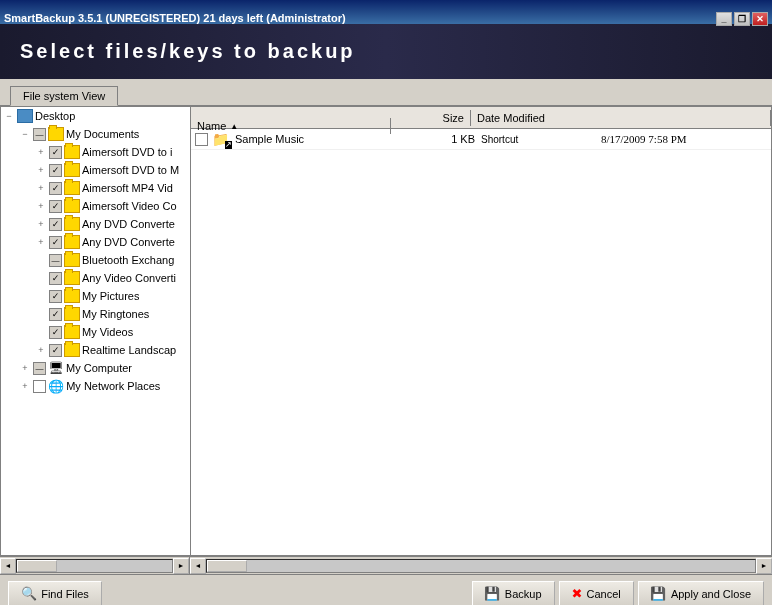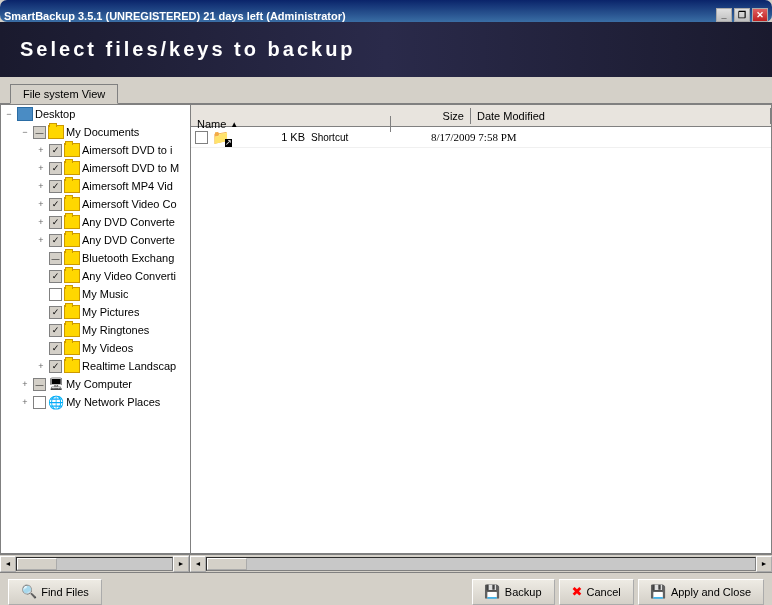--- a/index.html
+++ b/index.html
@@ -10,24 +10,23 @@
       font-size: 11px;
       background: #d4d0c8;
       overflow: hidden;
     }
 
     
     #title-bar {
       height: 22px;
       background: linear-gradient(to bottom, #0a246a, #3a6ea5);
       display: flex;
-      align-items: flex-end;
+      align-items: flex-start;
       justify-content: space-between;
-      padding: 0 4px;
-      border-radius: 7px;
+      padding: 12px 4px;
     }
     #title-text {
       color: white;
       font-size: 11px;
       font-weight: bold;
       white-space: nowrap;
     }
     #title-buttons {
       display: flex;
       gap: 2px;
@@ -427,26 +426,20 @@
         <span class="tree-label">Bluetooth Exchang</span>
       </div>
 
       <div class="tree-item indent-2">
         <div class="expander" style="visibility:hidden">+</div>
         <div class="checkbox checked"></div>
         <div class="folder-icon"></div>
         <span class="tree-label">Any Video Converti</span>
       </div>
 
-      <div class="tree-item indent-2">
-        <div class="expander" style="visibility:hidden">+</div>
-        <div class="checkbox"></div>
-        <div class="folder-icon"></div>
-        <span class="tree-label">My Music</span>
-      </div>
 
       <div class="tree-item indent-2">
         <div class="expander" style="visibility:hidden">+</div>
         <div class="checkbox checked"></div>
         <div class="folder-icon"></div>
         <span class="tree-label">My Pictures</span>
       </div>
 
       <div class="tree-item indent-2">
         <div class="expander" style="visibility:hidden">+</div>
@@ -500,20 +493,21 @@
       </div>
     </div>
     <div id="file-list">
       <div class="file-row">
         <div class="file-checkbox">
           <div class="file-cb"></div>
         </div>
         <div class="file-icon">
           <div class="shortcut-icon">📁</div>
         </div>
+        <div class="file-name">Sample Music</div>
         <div class="file-size">1 KB</div>
         <div class="file-type">Shortcut</div>
         <div class="file-date">8/17/2009 7:58 PM</div>
       </div>
     </div>
   </div>
 </div>
 
 <div id="scroll-area">
   <div id="left-hscroll">

